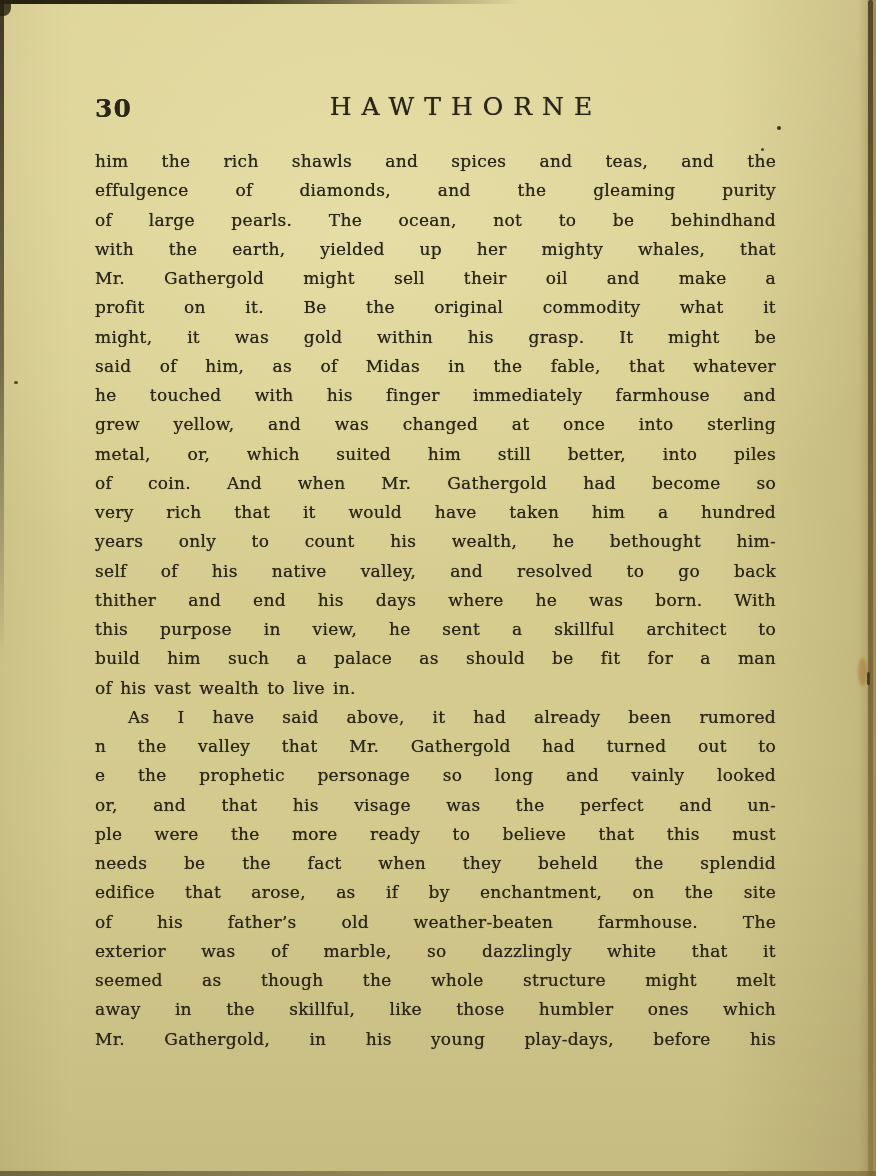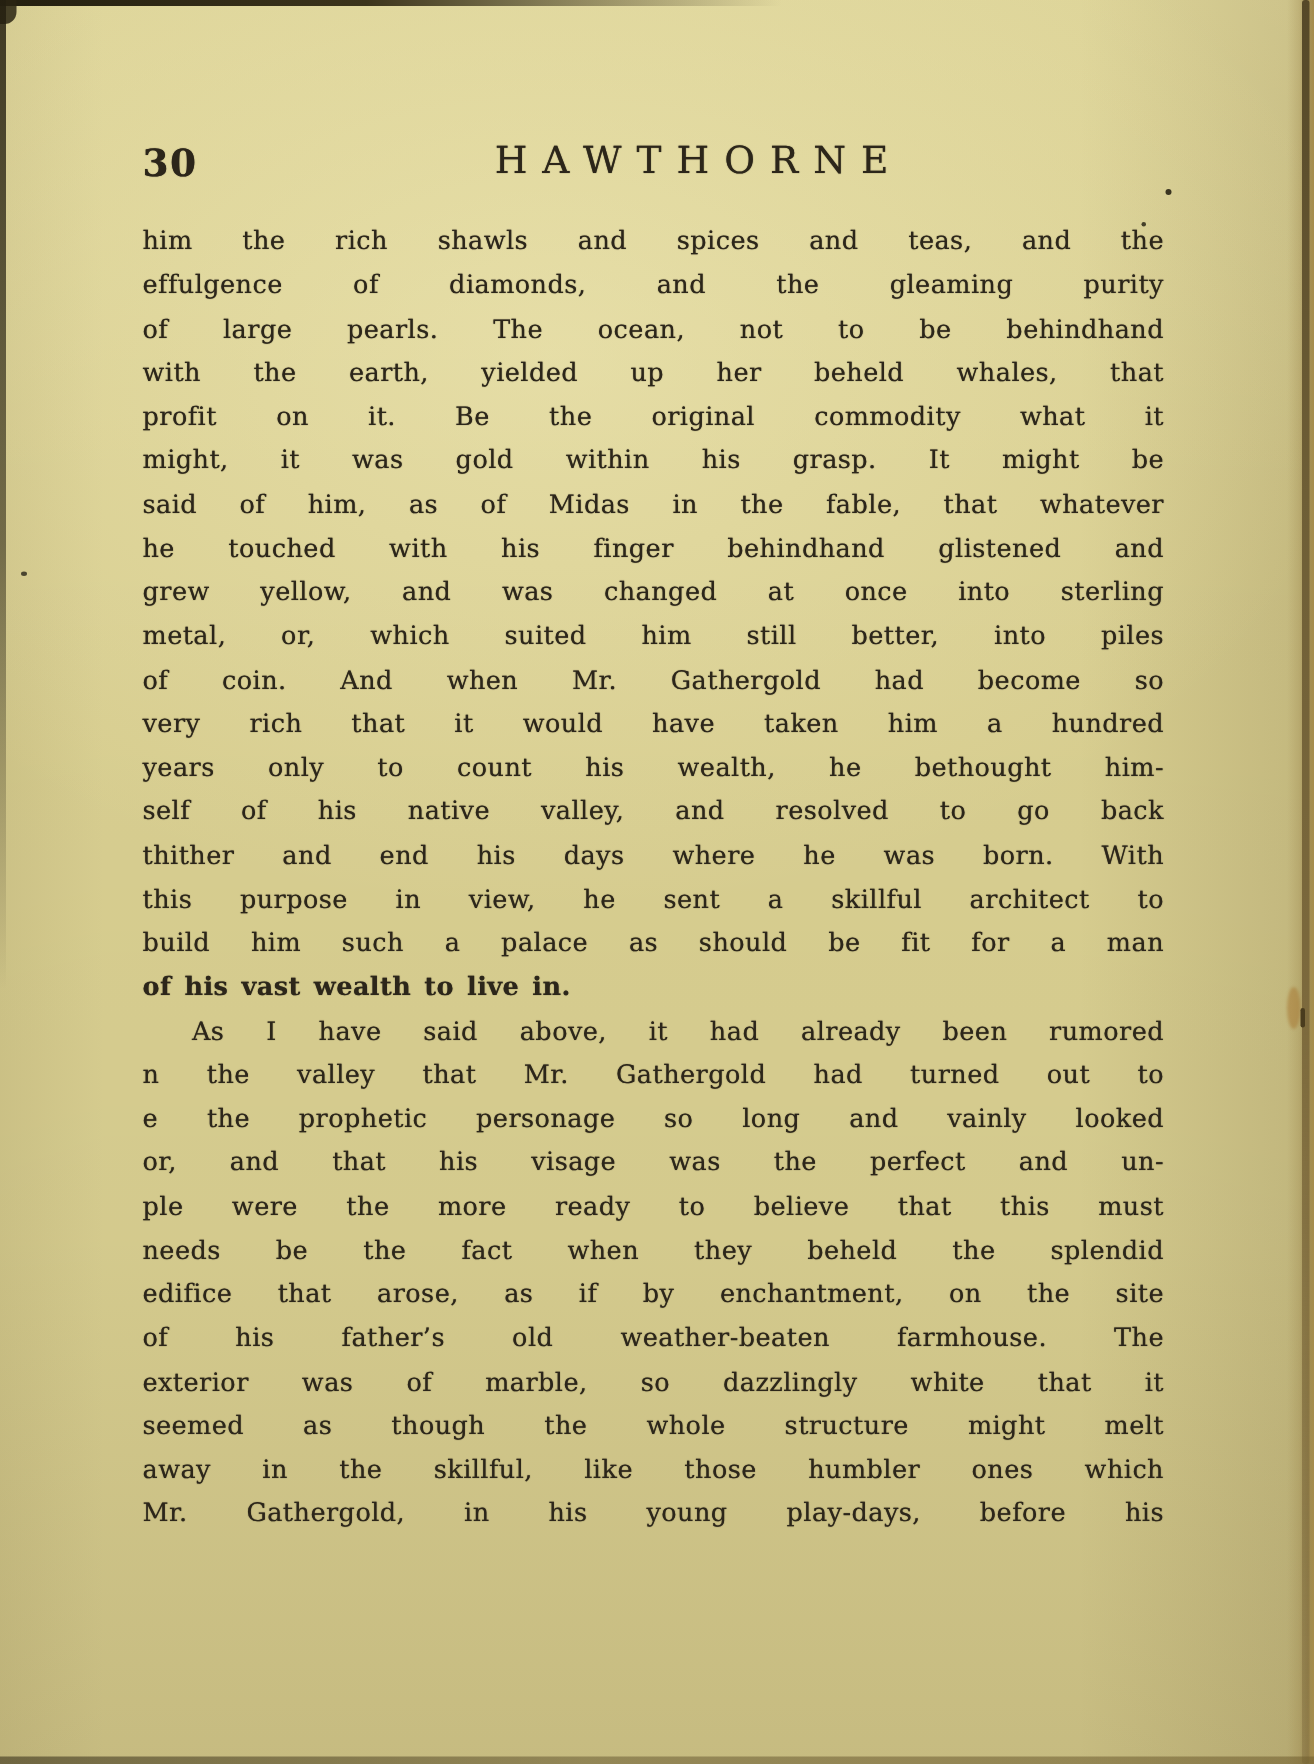--- a/index.html
+++ b/index.html
@@ -38,21 +38,21 @@
   .line {
     font-size: 17px;
     line-height: 29.25px;
     letter-spacing: 0.3px;
     word-spacing: 2.5px;
     text-align: justify;
     text-align-last: justify;
     white-space: normal;
     text-shadow: 0 0 0.7px rgba(44,38,26,0.8);
   }
-  .line.para-end { text-align: center; text-align-last: left; font-weight: bold; }
+  .line.para-end { text-align: center; text-align-last: left; }
   .line.indent { text-indent: 33px; }
 
   
   .edge-top {
     position: absolute; top: 0; left: 0; width: 62%; height: 4px;
     background: linear-gradient(90deg, #241f10 0%, #3c341c 45%, rgba(60,52,28,0) 96%);
   }
   .corner-tl {
     position: absolute; top: 0; left: 0; width: 11px; height: 16px;
     background: #2a2413; border-bottom-right-radius: 8px; opacity: 0.85;
@@ -115,25 +115,26 @@
   <div class="header">
     <span class="page-number">30</span>
     <span class="running-title">HAWTHORNE</span>
   </div>
 
   <div class="body-text">
     <div class="para">
       <div class="line">him the rich shawls and spices and teas, and the</div>
       <div class="line">effulgence of diamonds, and the gleaming purity</div>
       <div class="line">of large pearls.  The ocean, not to be behindhand</div>
-      <div class="line">with the earth, yielded up her beheld whales, that</div>
+      <div class="line">with the earth, yielded up her mighty whales, that</div>
+      <div class="line">Mr. Gathergold might sell their oil and make a</div>
       <div class="line">profit on it.  Be the original commodity what it</div>
       <div class="line">might, it was gold within his grasp.  It might be</div>
       <div class="line">said of him, as of Midas in the fable, that whatever</div>
-      <div class="line">he touched with his finger behindhand glistened and</div>
+      <div class="line">he touched with his finger immediately farmhouse and</div>
       <div class="line">grew yellow, and was changed at once into sterling</div>
       <div class="line">metal, or, which suited him still better, into piles</div>
       <div class="line">of coin.  And when Mr. Gathergold had become so</div>
       <div class="line">very rich that it would have taken him a hundred</div>
       <div class="line">years only to count his wealth, he bethought him-</div>
       <div class="line">self of his native valley, and resolved to go back</div>
       <div class="line">thither and end his days where he was born.  With</div>
       <div class="line">this purpose in view, he sent a skillful architect to</div>
       <div class="line">build him such a palace as should be fit for a man</div>
       <div class="line para-end">of his vast wealth to live in.</div>

